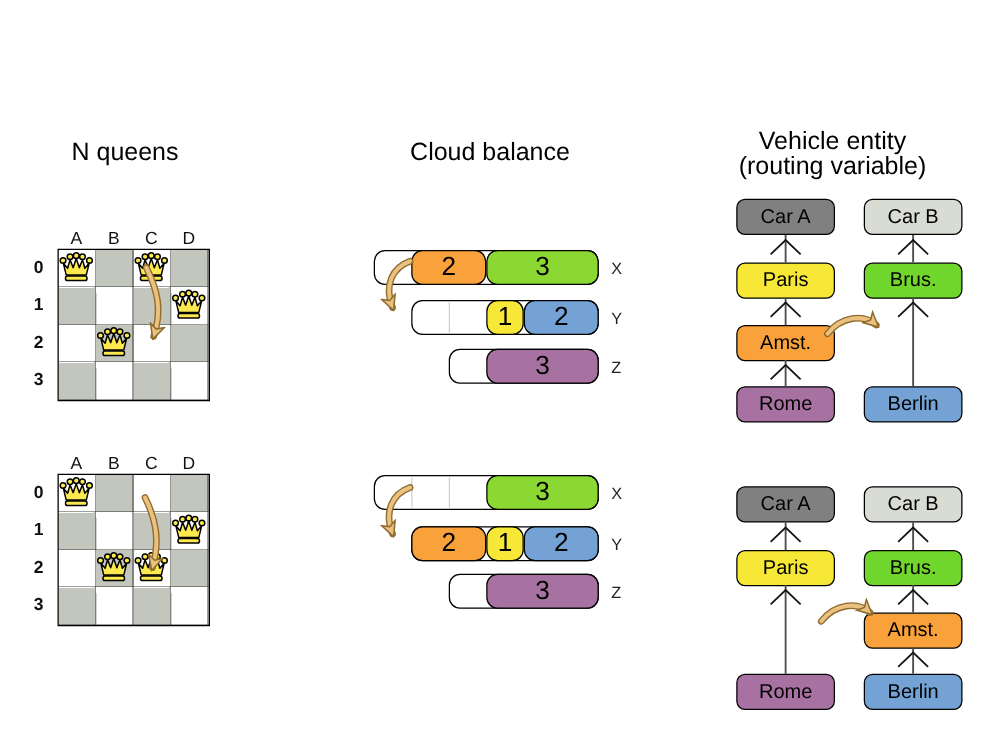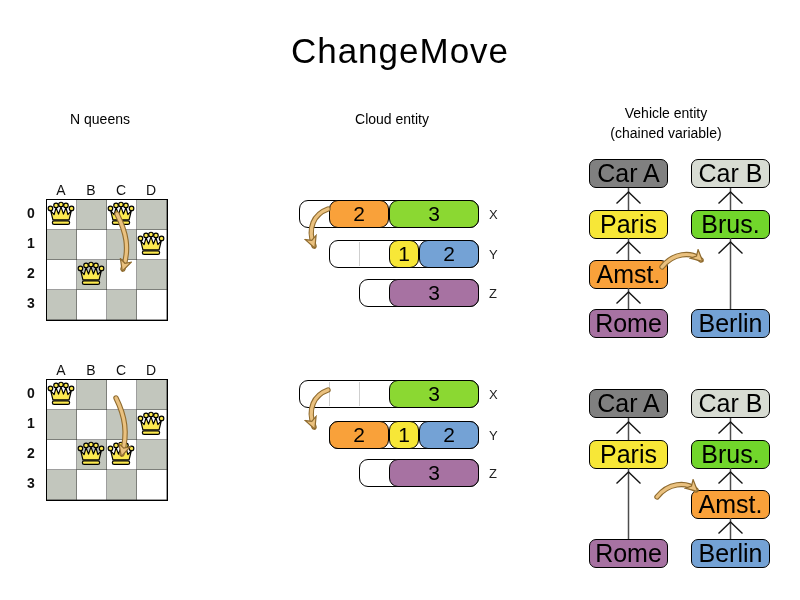--- a/index.html
+++ b/index.html
@@ -6,64 +6,63 @@
     --orange:#F9A13A; --green:#8BD832; --vgreen:#71D62B; --yellow:#F7E737;
     --blue:#74A2D5; --purple:#A772A2; --darkgray:#808080; --lightgray:#D8DCD3;
     --cellgray:#C2C6BD; --qyellow:#FCE94F; --tan:#EAC17F; --tanline:#8F6B2F;
   }
   *{margin:0;padding:0;box-sizing:border-box}
   body{background:#fff}
   #canvas{position:relative;width:800px;height:600px;background:#fff;
           font-family:"Liberation Sans",sans-serif;color:#000;overflow:hidden}
   .title{position:absolute;left:0;width:800px;top:31px;text-align:center;font-size:35px;letter-spacing:1px}
   .subtitle{position:absolute;left:0;width:800px;top:69px;text-align:center;font-size:13px}
-  .heading{position:absolute;font-size:14px;text-align:center}
+  .heading{position:absolute;font-size:20px;text-align:center}
   .h-n{left:30px;width:140px;top:111px}
   .h-c{left:322px;width:140px;top:111px}
   .h-v{left:566px;width:200px;top:103px;line-height:20px}
   .board{position:absolute;box-sizing:content-box;width:120px;height:120px;border:1.5px solid #000;
     background-image:
       repeating-linear-gradient(to right,transparent 0,transparent 29px,rgba(40,40,40,.45) 29px,rgba(40,40,40,.45) 30px),
       repeating-linear-gradient(to bottom,transparent 0,transparent 29px,rgba(40,40,40,.45) 29px,rgba(40,40,40,.45) 30px),
       repeating-conic-gradient(var(--cellgray) 0% 25%,#fff 0% 50%);
     background-size:auto,auto,60px 60px}
   .cell-label{position:absolute;font-size:14px;text-align:center;color:#111}
   .col-label{width:30px}
   .row-label{width:18px;font-weight:700}
   .queen{position:absolute;width:28px;height:26px}
   #queen-sym *{fill:var(--qyellow);stroke:#000;stroke-width:1.1px}
   .ctr{position:absolute;height:28px;background:#fff;border:1.5px solid #000;border-radius:9px}
   .divider{position:absolute;width:1px;height:24px;background:#cfcfcf}
   .blk{position:absolute;height:28px;border:1.6px solid #000;border-radius:9px;
        display:flex;align-items:center;justify-content:center;font-size:21px}
   .rlab{position:absolute;font-size:13px;color:#222}
   .vbox{position:absolute;width:79px;height:29px;border:1.6px solid #000;border-radius:7px;
-        display:flex;align-items:center;justify-content:center;font-size:25px}
+        display:flex;align-items:center;justify-content:center;font-size:16px}
   .c-orange{background:var(--orange)} .c-green{background:var(--green)}
   .c-vgreen{background:var(--vgreen)} .c-yellow{background:var(--yellow)}
   .c-blue{background:var(--blue)}     .c-purple{background:var(--purple)}
   .c-darkgray{background:var(--darkgray)} .c-lightgray{background:var(--lightgray)}
   .overlay{position:absolute;left:0;top:0;z-index:5;pointer-events:none}
   .ar-under{fill:none;stroke:var(--tanline);stroke-width:5.4;stroke-linecap:round}
   .ar-over{fill:none;stroke:var(--tan);stroke-width:3.2;stroke-linecap:round}
   .chain-line{stroke:#4d4d4d;stroke-width:1.5}
   .chev{fill:none;stroke:#141414;stroke-width:1.4}
 </style>
 </head>
 <body>
 
 <div id="canvas">
 
-  <div class="title">ChangeMove</div>
 
   <div class="heading h-n">N queens</div>
-  <div class="heading h-c">Cloud entity</div>
+  <div class="heading h-c">Cloud balance</div>
   <div class="heading h-v">
     <span>Vehicle entity</span><br>
-    <span>(chained variable)</span>
+    <span>(routing variable)</span>
   </div>
 
   <div class="board" style="left:46px;top:199px"></div>
   <div class="board" style="left:46px;top:379px"></div>
 
   <svg class="overlay" width="800" height="600" viewBox="0 0 800 600">
     <defs>
       <symbol id="queen-sym" viewBox="0 0 26 24">
         <circle cx="3.2" cy="6.8" r="2.1"></circle>
           <circle cx="8.4" cy="4" r="2.1"></circle>

